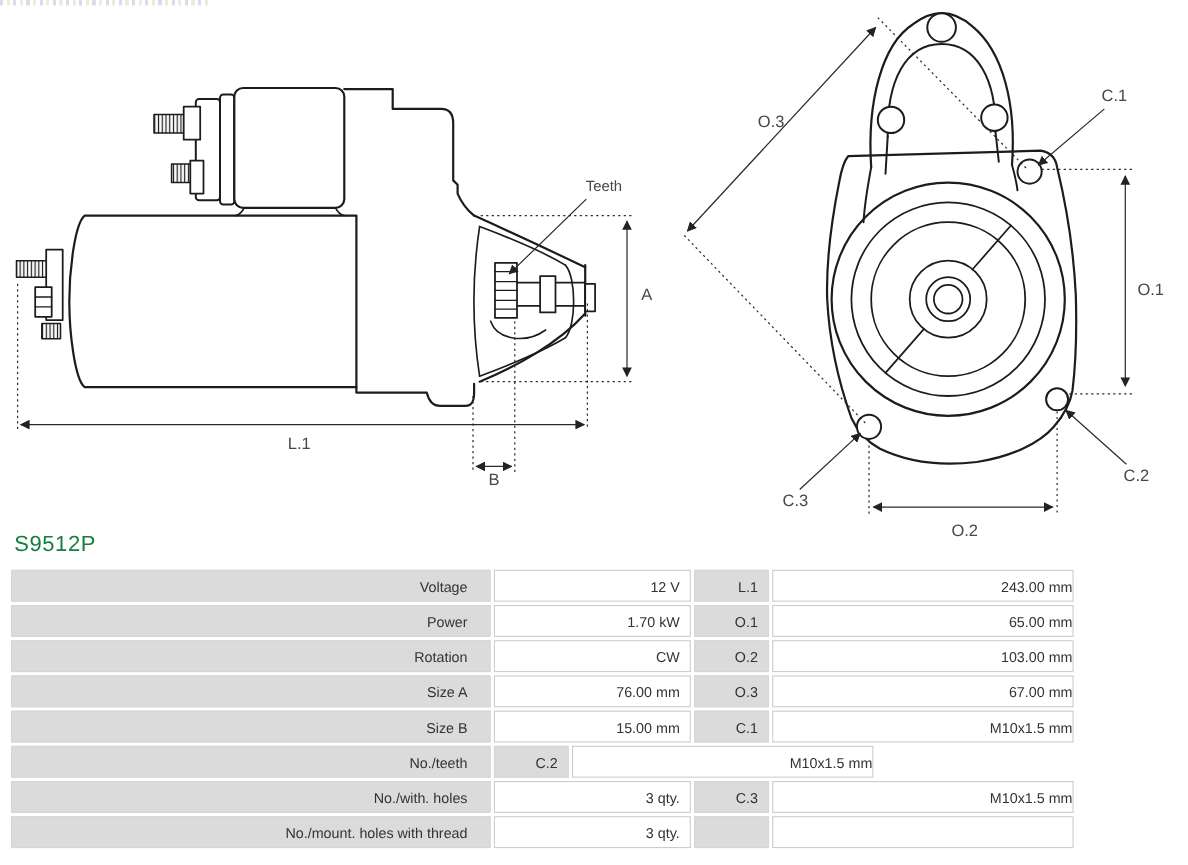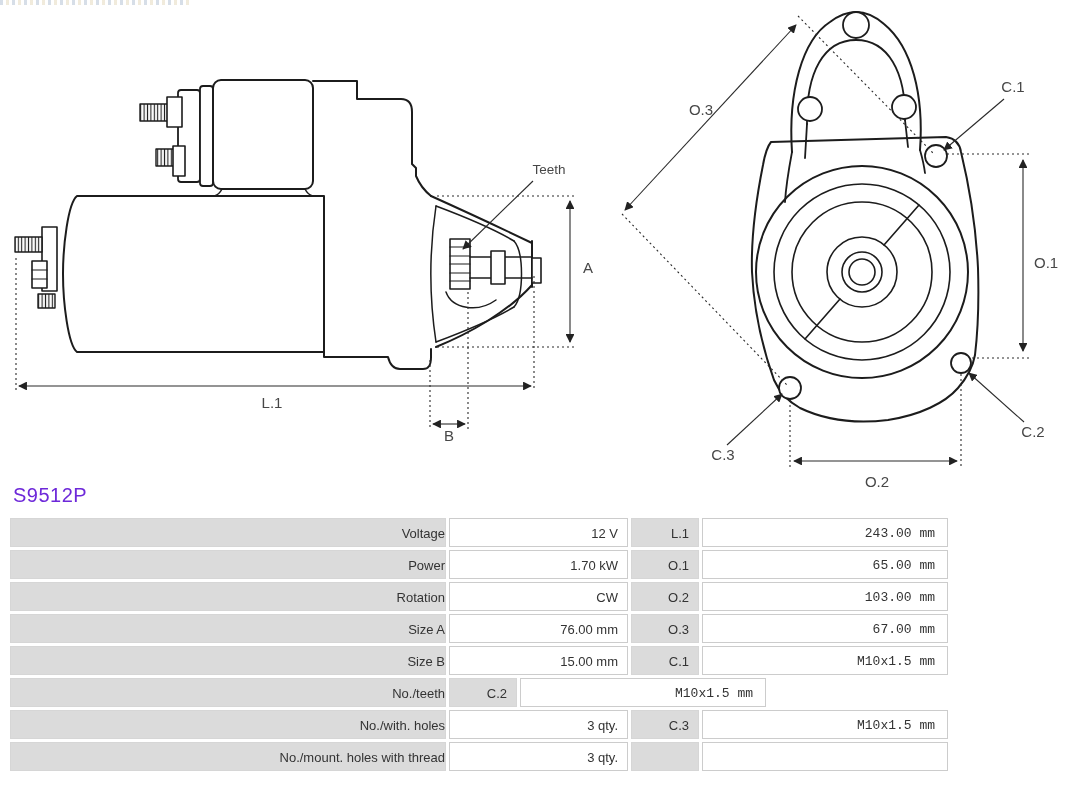--- a/index.html
+++ b/index.html
@@ -2,31 +2,31 @@
 <html><head>
 <meta charset="utf-8">
 <style>
   html,body{margin:0;padding:0;background:#ffffff;}
   .stage{position:relative;width:1080px;height:786px;background:#fff;overflow:hidden;
          font-family:"Liberation Sans",sans-serif;}
   .top-strip{position:absolute;left:0;top:0;width:190px;height:5px;opacity:.75;
     background:repeating-linear-gradient(90deg,#c9d3e0 0 3px,#ffffff 3px 6px,#ece4d0 6px 9px,#ffffff 9px 12px);}
   .drawing{position:absolute;left:0;top:0;}
   .part-number{position:absolute;left:13px;top:484px;font-size:20px;line-height:22px;
-    color:#6d28d9;letter-spacing:.5px;}
+    color:#15803d;letter-spacing:.5px;}
   .spec-table{position:absolute;left:10px;top:518px;width:1060px;}
   .row{display:flex;gap:3px;margin-bottom:3px;}
   .cell{height:29px;line-height:29px;font-size:13px;color:#333;text-align:right;
     box-sizing:border-box;white-space:nowrap;overflow:hidden;}
   .g{background:#dbdbdb;border:1px solid #d6d6d6;}
   .w{background:#ffffff;border:1px solid #cccccc;}
-  .c1{width:436px;padding-right:0;}
+  .c1{width:436px;padding-right:20px;}
   .c2{width:179px;padding-right:9px;}
   .c3{width:68px;padding-right:9px;}
-  .c4{width:246px;padding-right:12px;font-family:Liberation Mono, monospace;}
+  .c4{width:274px;}
   svg text{font-family:"Liberation Sans",sans-serif;fill:#474747;}
   .dimtext{font-size:15px;}
   .teethtext{font-size:13.5px;}
 </style>
 </head>
 <body>
 
 <div class="stage">
 
   <div class="top-strip"></div>

